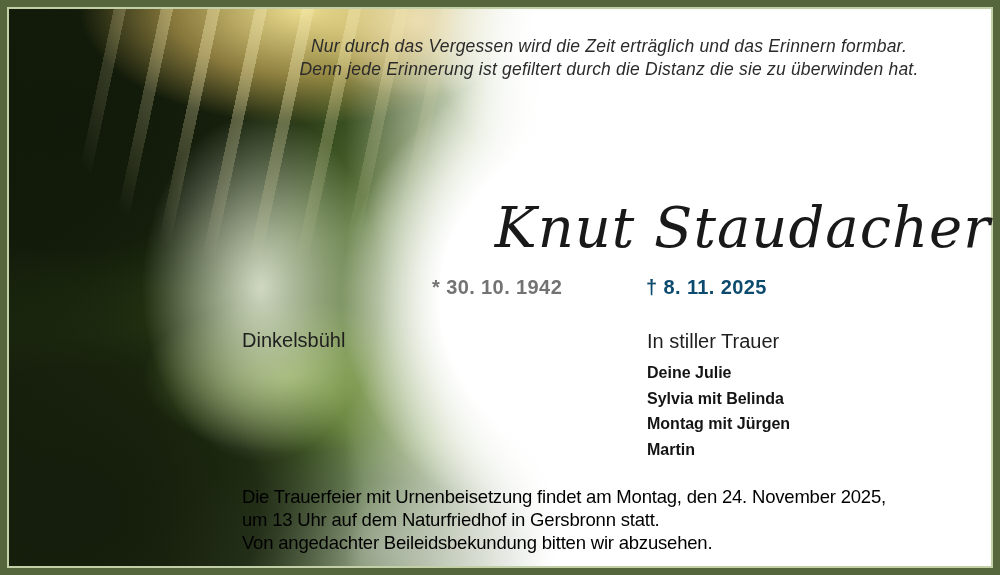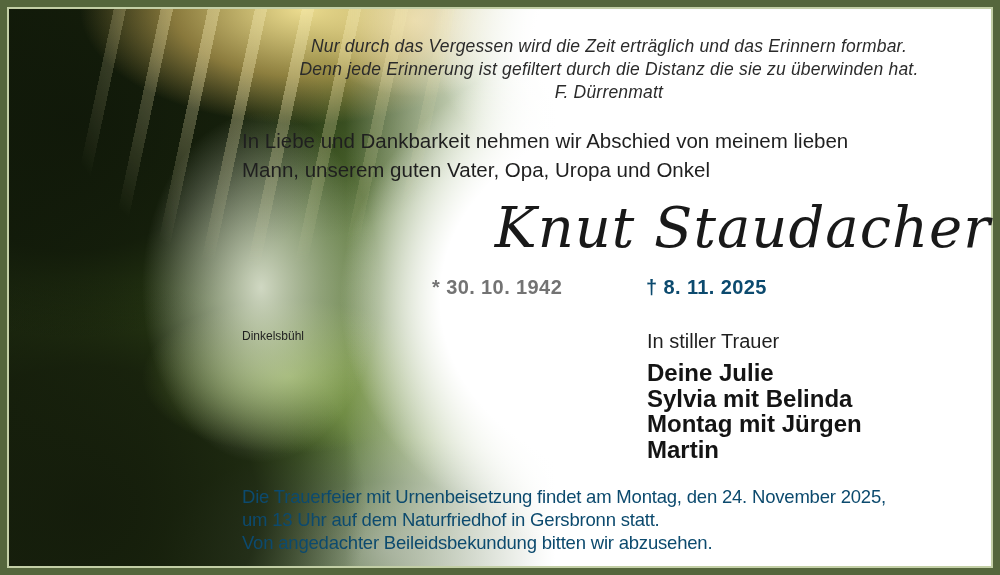--- a/index.html
+++ b/index.html
@@ -57,42 +57,37 @@
     position:absolute;left:235px;top:119px;width:740px;
     font-size:20.5px;line-height:29px;color:#1f1f1f;
   }
   .name{
     position:absolute;left:220px;top:186px;width:764px;text-align:right;
     font-family:"DejaVu Serif", serif;font-style:italic;
     font-size:56px;line-height:70px;color:#191919;letter-spacing:1px;
   }
   .birth{position:absolute;left:425px;top:269px;font-weight:bold;font-size:20px;letter-spacing:.4px;color:#737373;}
   .death{position:absolute;left:639px;top:269px;font-weight:bold;font-size:20px;letter-spacing:.4px;color:#0c4a6e;}
-  .city{position:absolute;left:235px;top:322px;font-size:12px;color:#1f1f1f;}
+  .city{position:absolute;left:235px;top:322px;font-size:20px;color:#1f1f1f;}
   .trauer{position:absolute;left:640px;top:323px;font-size:20px;color:#1f1f1f;}
-  .mourners{position:absolute;left:640px;top:353px;font-weight:bold;font-size:24px;line-height:25.6px;color:#141414;}
-  .footer{position:absolute;left:235px;top:478px;width:730px;font-size:18.5px;line-height:23px;letter-spacing:-0.2px;color:#0c4a6e;}
+  .mourners{position:absolute;left:640px;top:353px;font-weight:bold;font-size:16px;line-height:25.6px;color:#141414;}
+  .footer{position:absolute;left:235px;top:478px;width:730px;font-size:18.5px;line-height:23px;letter-spacing:-0.2px;color:#000000;}
 </style>
 </head>
 <body>
 
 <div class="page">
 
   <div class="forest"></div>
 
   <div class="quote">
     <div>Nur durch das Vergessen wird die Zeit erträglich und das Erinnern formbar.</div>
     <div>Denn jede Erinnerung ist gefiltert durch die Distanz die sie zu überwinden hat.</div>
-    <div>F. Dürrenmatt</div>
   </div>
 
-  <div class="intro">
-    <div>In Liebe und Dankbarkeit nehmen wir Abschied von meinem lieben</div>
-    <div>Mann, unserem guten Vater, Opa, Uropa und Onkel</div>
-  </div>
 
   <div class="name">Knut Staudacher</div>
 
   <span class="birth">* 30. 10. 1942</span>
   <span class="death">† 8. 11. 2025</span>
 
   <div class="city">Dinkelsbühl</div>
 
   <div class="trauer">In stiller Trauer</div>
 

